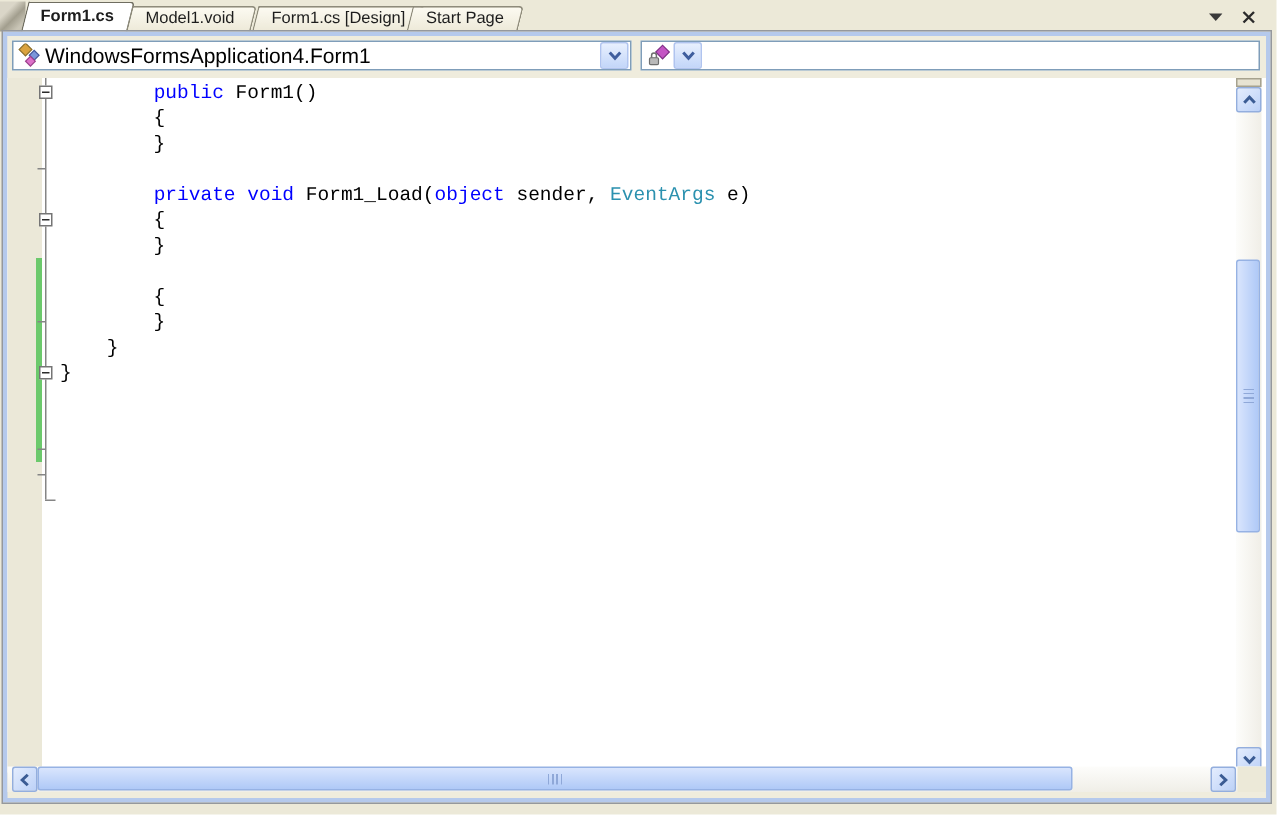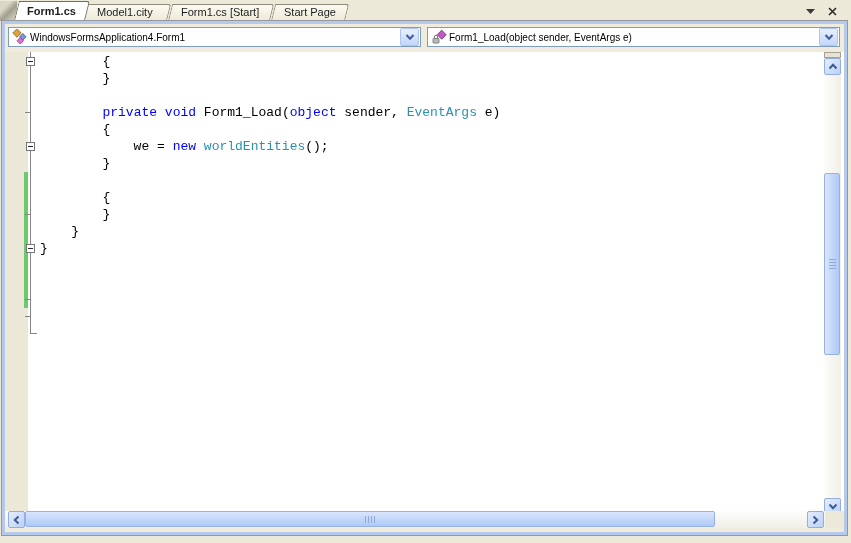--- a/index.html
+++ b/index.html
@@ -26,21 +26,21 @@
   .client{position:absolute;left:2px;top:21px;width:839px;height:508px;
     border:3px solid #B5C9EC;outline:1px solid #95989C;background:#EFECDD;}
 
   
   .navbar{position:absolute;left:0;top:0;width:839px;height:28px;background:#EFECDD;}
   .combo{position:absolute;top:3px;height:20px;background:#fff;border:1px solid #7F9DB9;
     display:flex;align-items:center;box-sizing:border-box;}
   .combo.types{left:3px;width:413px;}
   .combo.members{left:422px;width:413px;}
   .combo-icon{width:16px;height:16px;margin:0 2px 0 3px;flex:0 0 auto;}
-  .combo-text{flex:1;font-size:10px;color:#000;white-space:nowrap;overflow:hidden;}
+  .combo-text{flex:1;font-size:14px;color:#000;white-space:nowrap;overflow:hidden;}
   .combo-btn{flex:0 0 auto;width:17px;height:16px;margin-right:1px;border:1px solid #B0C4EF;border-radius:2px;
     background:linear-gradient(#E8F0FE,#C3D6F9);display:flex;align-items:center;justify-content:center;}
 
   
   .editor-wrap{position:absolute;left:0;top:28px;width:839px;height:463px;background:#fff;overflow:hidden;}
   .gutter{position:absolute;left:0;top:0;width:23px;height:100%;background:#EBE8D8;}
   .changebar{position:absolute;left:19px;width:4px;background:#6CC96C;}
   .fold-vline{position:absolute;left:25px;width:1px;background:#858585;}
   .fold-box{position:absolute;left:21px;width:9px;height:9px;background:#fff;border:1px solid #757575;box-sizing:border-box;}
   .fold-box::after{content:"";position:absolute;left:1px;top:3px;width:5px;height:1px;background:#2b2b2b;}
@@ -75,24 +75,24 @@
 
 <div class="screen">
 
   <div class="tabstrip">
     <div class="tab-corner"></div>
     <div id="tabs-host">
         <div class="tab active" style="left: 14px; min-width: 67px;">
           <span class="lbl">Form1.cs</span>
         </div>
         <div class="tab" style="left: 84px; min-width: 83px;">
-          <span class="lbl">Model1.city</span>
+          <span class="lbl">Model1.void</span>
         </div>
         <div class="tab" style="left: 168px; min-width: 102px;">
-          <span class="lbl">Form1.cs [Start]</span>
+          <span class="lbl">Form1.cs [Design]</span>
         </div>
         <div class="tab" style="left: 271px; min-width: 70px;">
           <span class="lbl">Start Page</span>
         </div>
       </div>
     <div class="strip-controls">
       <div class="strip-btn">
         <svg width="9" height="6" viewBox="0 0 9 6">
             <polygon points="0,1 9,1 4.5,6" fill="#3a3a3a"></polygon>
           </svg>
@@ -120,21 +120,20 @@
               <path d="M1.5 1 L5 4.8 L8.5 1" fill="none" stroke="#3F5E9E" stroke-width="2"></path>
             </svg>
         </span>
       </div>
       <div class="combo members">
         <svg class="combo-icon" viewBox="0 0 16 16">
           <rect x="7.5" y="2.5" width="6.4" height="6.4" transform="rotate(45 10.7 5.7)" fill="#C455C4" stroke="#7E2E84" stroke-width="0.8"></rect>
           <rect x="2" y="9.5" width="6" height="4.6" rx="0.8" fill="#B9B9B9" stroke="#6E6E6E" stroke-width="0.8"></rect>
           <path d="M3.4 9.5 v-1.6 a1.6 1.6 0 0 1 3.2 0 v1.6" fill="none" stroke="#6E6E6E" stroke-width="1"></path>
         </svg>
-        <span class="combo-text">Form1_Load(object sender, EventArgs e)</span>
         <span class="combo-btn">
           <svg width="10" height="7" viewBox="0 0 10 7">
               <path d="M1.5 1 L5 4.8 L8.5 1" fill="none" stroke="#3F5E9E" stroke-width="2"></path>
             </svg>
         </span>
       </div>
     </div>
 
     <div class="editor-wrap">
       <div class="gutter"></div>
@@ -144,26 +143,26 @@
           <div class="fold-box" style="top: 5px;"></div>
           <div class="fold-tick" style="top: 60px; left: 20px; width: 5px;"></div>
           <div class="fold-box" style="top: 90px;"></div>
           <div class="fold-tick" style="top: 162px; left: 20px; width: 5px;"></div>
           <div class="fold-box" style="top: 192px;"></div>
           <div class="fold-tick" style="top: 247px; left: 20px; width: 5px;"></div>
           <div class="fold-tick" style="top: 264px; left: 20px; width: 5px;"></div>
           <div class="fold-tick" style="top: 281px; left: 25px; width: 7px;"></div>
         </div>
       <div class="code" id="code-host">
+          <div class="ln"><span>        </span><span class="k">public</span><span> Form1()</span></div>
           <div class="ln"><span>        {</span></div>
           <div class="ln"><span>        }</span></div>
           <div class="ln"></div>
           <div class="ln"><span>        </span><span class="k">private</span><span> </span><span class="k">void</span><span> Form1_Load(</span><span class="k">object</span><span> sender, </span><span class="t">EventArgs</span><span> e)</span></div>
           <div class="ln"><span>        {</span></div>
-          <div class="ln"><span>            we = </span><span class="k">new</span><span> </span><span class="t">worldEntities</span><span>();</span></div>
           <div class="ln"><span>        }</span></div>
           <div class="ln"></div>
           <div class="ln"><span>        {</span></div>
           <div class="ln"><span>        }</span></div>
           <div class="ln"><span>    }</span></div>
           <div class="ln"><span>}</span></div>
         </div>
 
       <div class="vscroll">
         <div class="v-splitter"></div>

